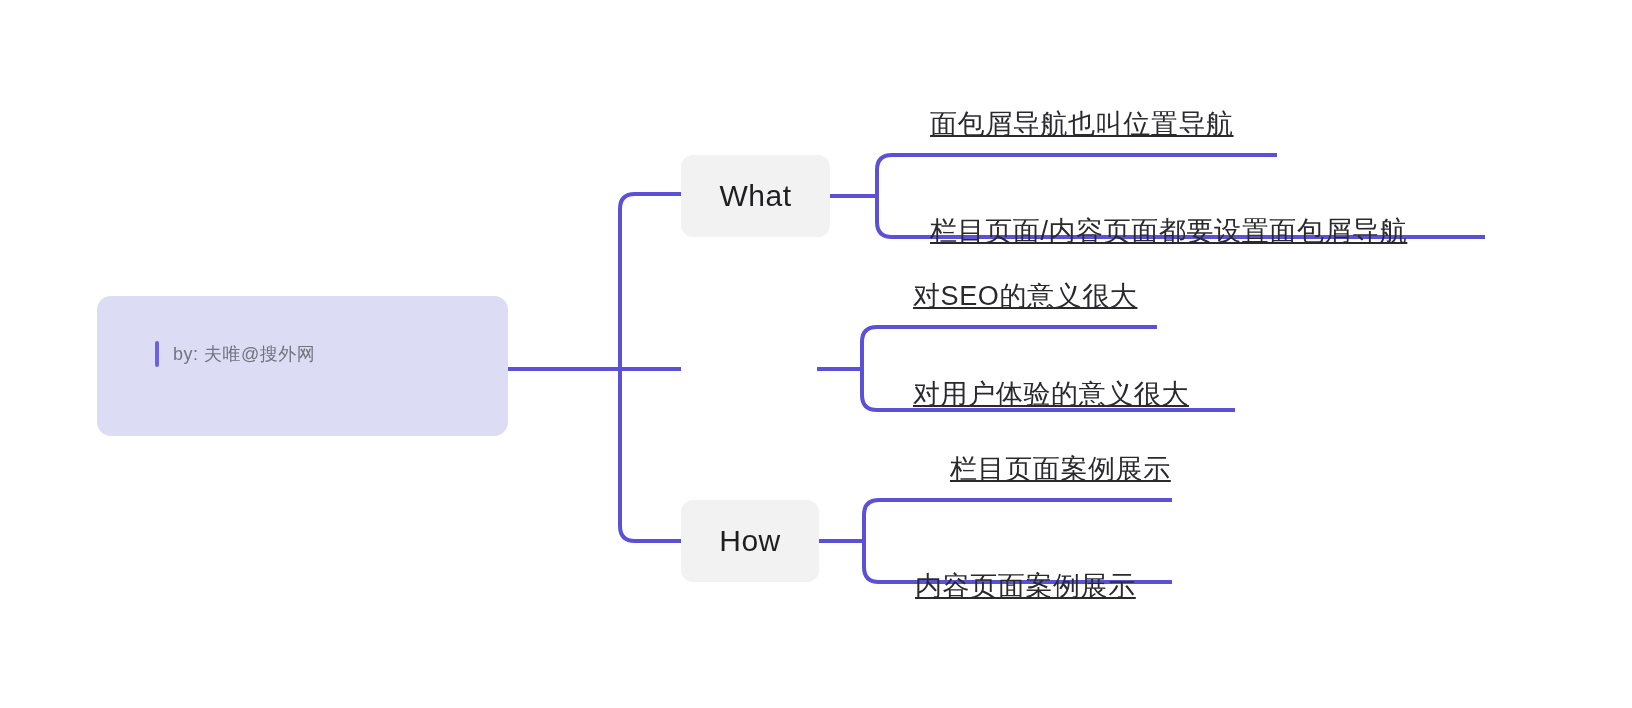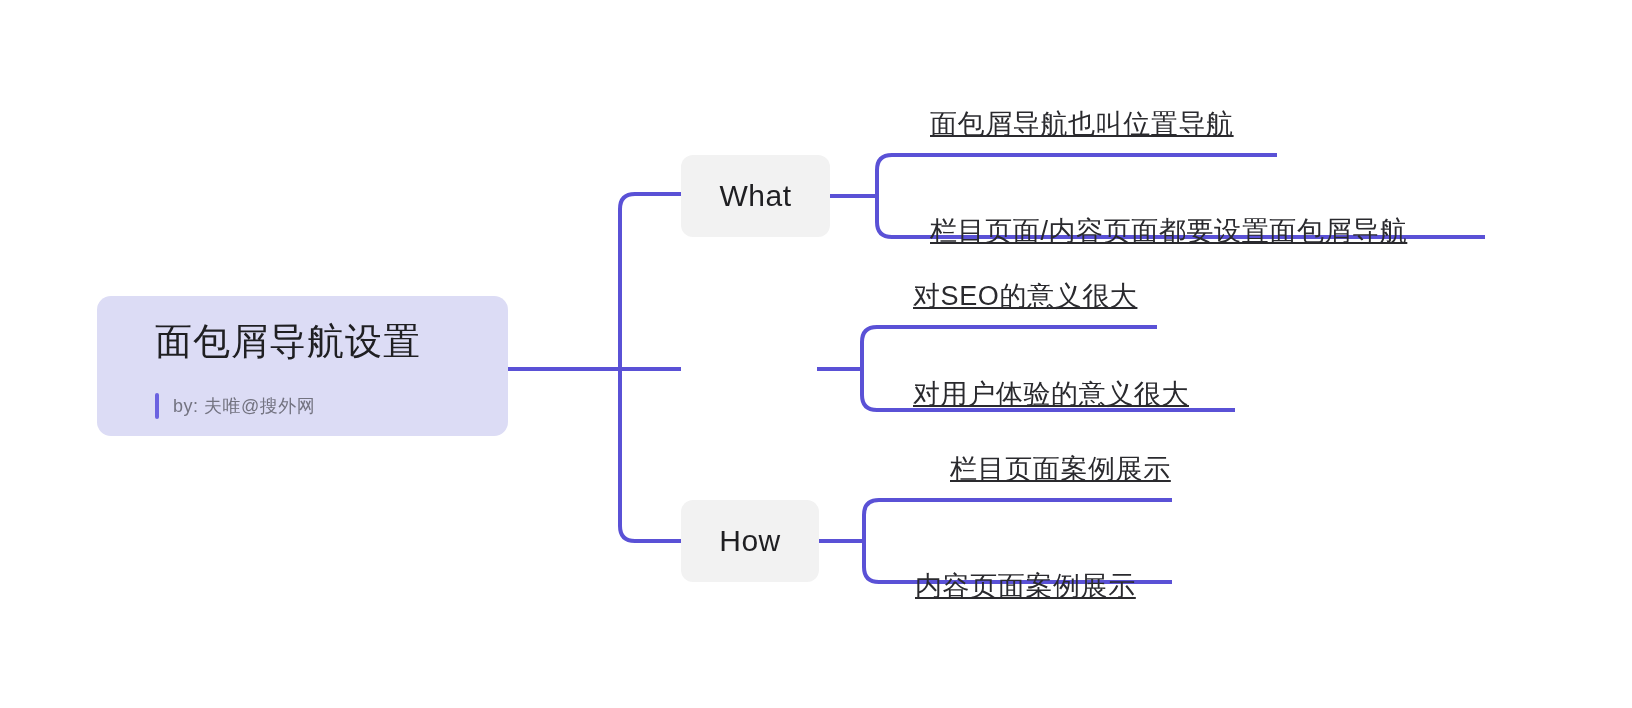--- a/index.html
+++ b/index.html
@@ -120,21 +120,20 @@
     <path d="M 817 369 L 862 369" stroke="#5A51D6" stroke-width="4"></path>
     <path d="M 1157 327 L 877 327 Q 862 327 862 342 L 862 395
              Q 862 410 877 410 L 1235 410" stroke="#5A51D6" stroke-width="4" stroke-linecap="butt"></path>
 
     <path d="M 819 541 L 864 541" stroke="#5A51D6" stroke-width="4"></path>
     <path d="M 1172 500 L 879 500 Q 864 500 864 515 L 864 567
              Q 864 582 879 582 L 1172 582" stroke="#5A51D6" stroke-width="4" stroke-linecap="butt"></path>
   </svg>
 
   <div class="root-node">
-    <div class="root-title">面包屑导航设置</div>
     <div class="root-sub-row">
       <span class="root-sub-bar"></span>
       <span class="root-sub-text">by: 夫唯@搜外网</span>
     </div>
   </div>
 
   <div class="branch-node" id="branch-what">
     <span class="branch-label">What</span>
   </div>
 

